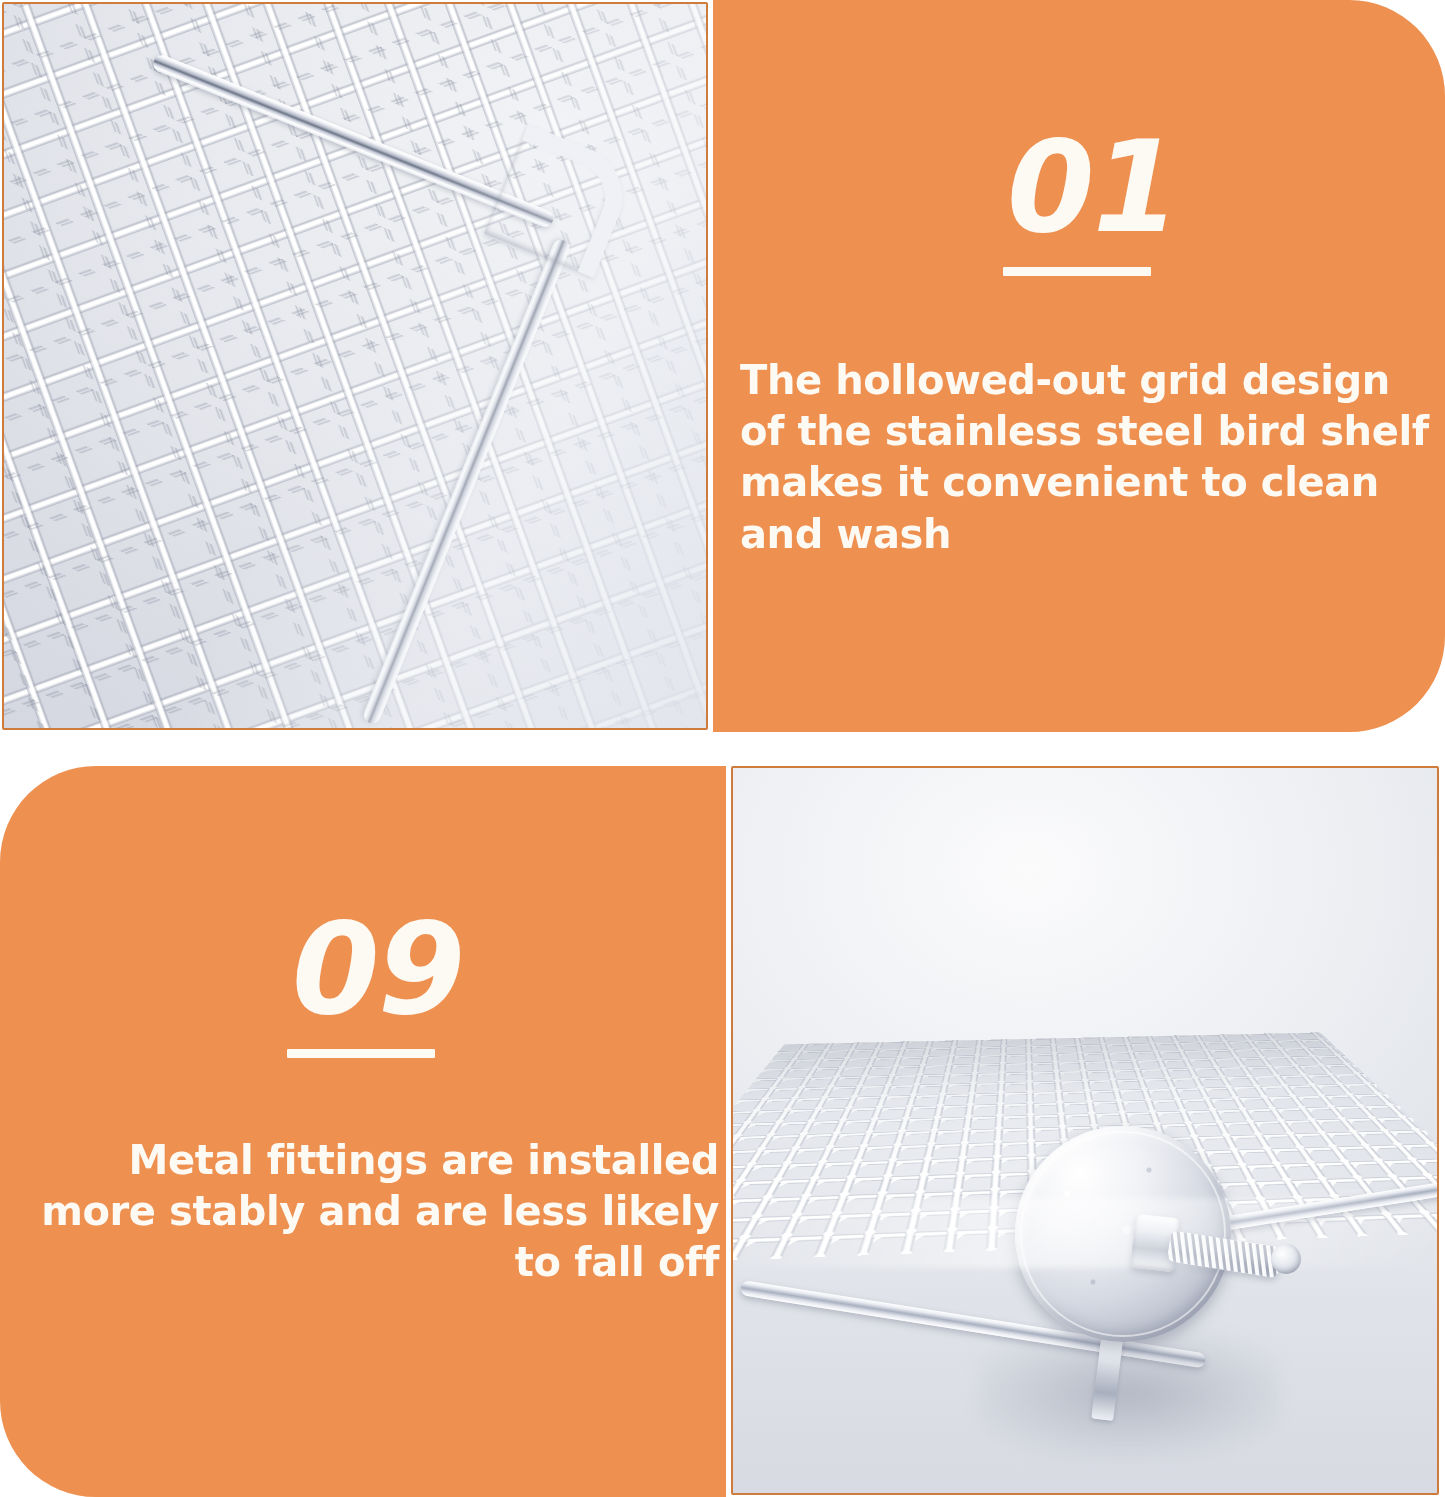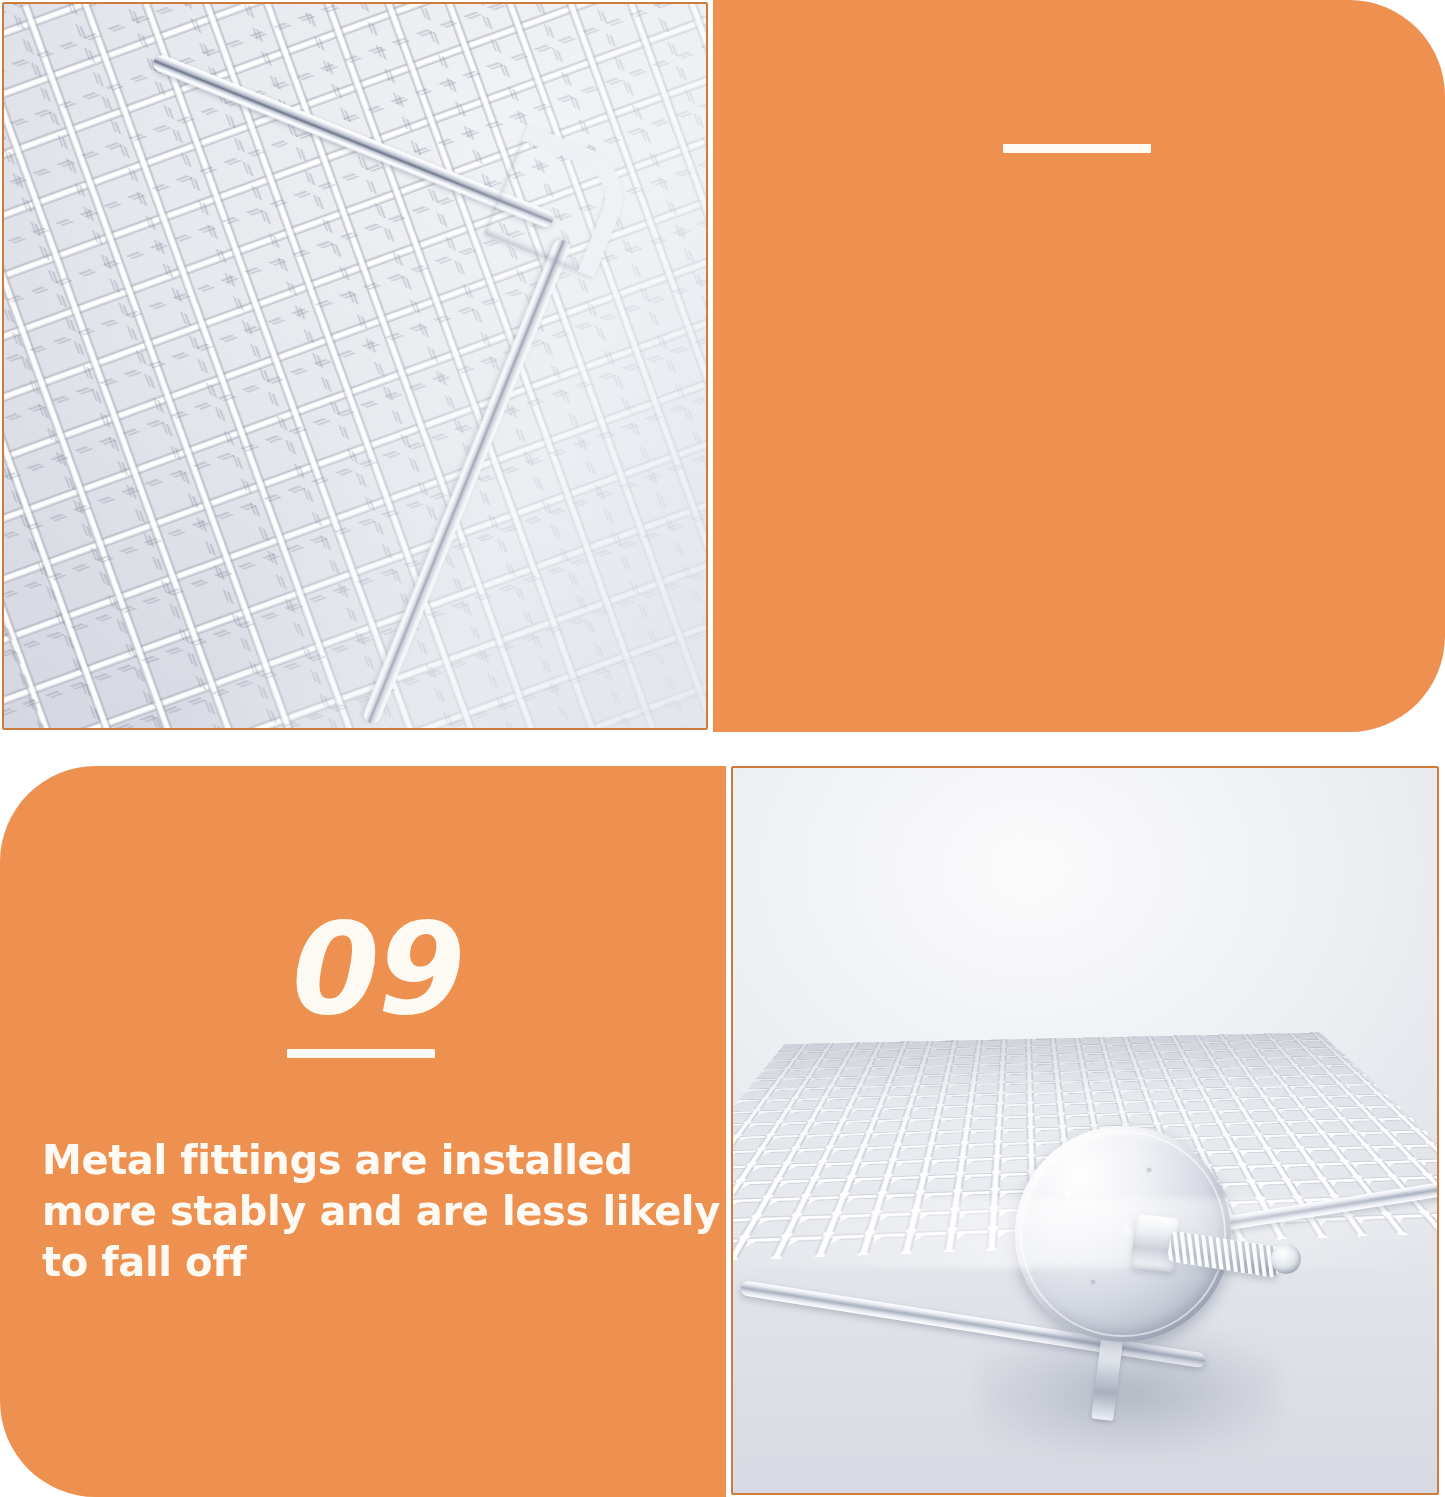--- a/index.html
+++ b/index.html
@@ -73,21 +73,21 @@
   .copy {
     position:absolute;
     font-family:"DejaVu Sans", sans-serif;
     font-weight:bold;
     font-size:40px;
     line-height:1.28;
     color:#fdfaf4;
     letter-spacing:-0.4px;
   }
   #c1 { left:740px; top:355px; width:690px; }
-  #c2 { left:42px;  top:1135px; width:690px; }
+  #c2 { left:29px;  top:1135px; width:690px;text-align:right; }
 
   
   #row1-photo .bg {
     position:absolute; inset:0;
     background:
       radial-gradient(130% 110% at 78% 18%, #f2f3f6 0%, #e7e9ee 42%, #dcdee6 72%, #d3d6e0 100%);
   }
   .meshwrap {
     position:absolute;
     transform-origin:50% 50%;
@@ -302,23 +302,25 @@
     <div class="framerod" style="left:560px; top:228px; width:520px; height:17px; transform:rotate(112deg); transform-origin:0 50%;"></div>
     <div class="framecorner" style="left:498px; top:138px; width:118px; height:118px; border-width:17px 17px 0 0; border-radius:0 52px 0 0; transform:rotate(22deg);"></div>
 
     <div id="p1-soft"></div>
   </div>
 
   <div class="panel orange" id="row1-text">
   </div>
 
   <div class="numblock" id="n1">
+    <div class="num">01</div>
     <div class="numrule"></div>
   </div>
 
+  <div class="copy" id="c1">The hollowed-out grid design of the stainless steel bird shelf makes it convenient to clean and wash</div>
 
   <div class="panel orange" id="row2-text">
   </div>
 
   <div class="panel photo" id="row2-photo">
     <div class="bg"></div>
     <div class="tablesurface"></div>
 
     <div class="persp">
       <div class="mesh2"></div>

